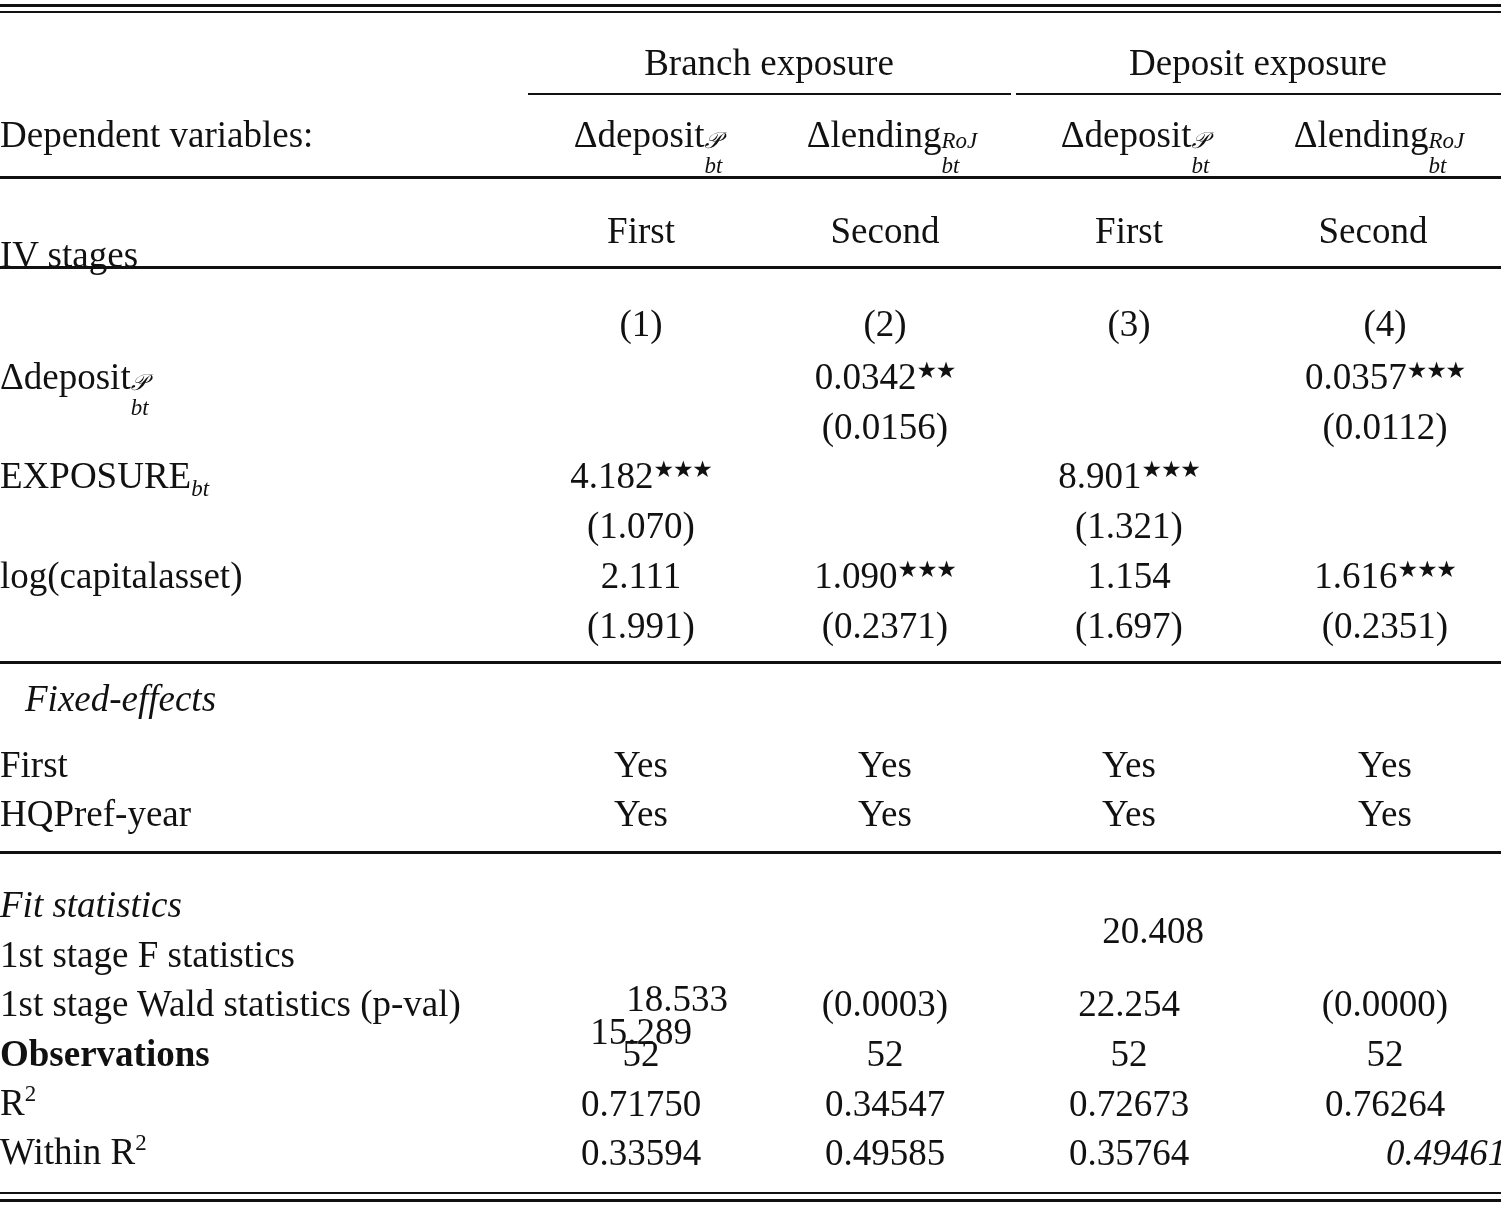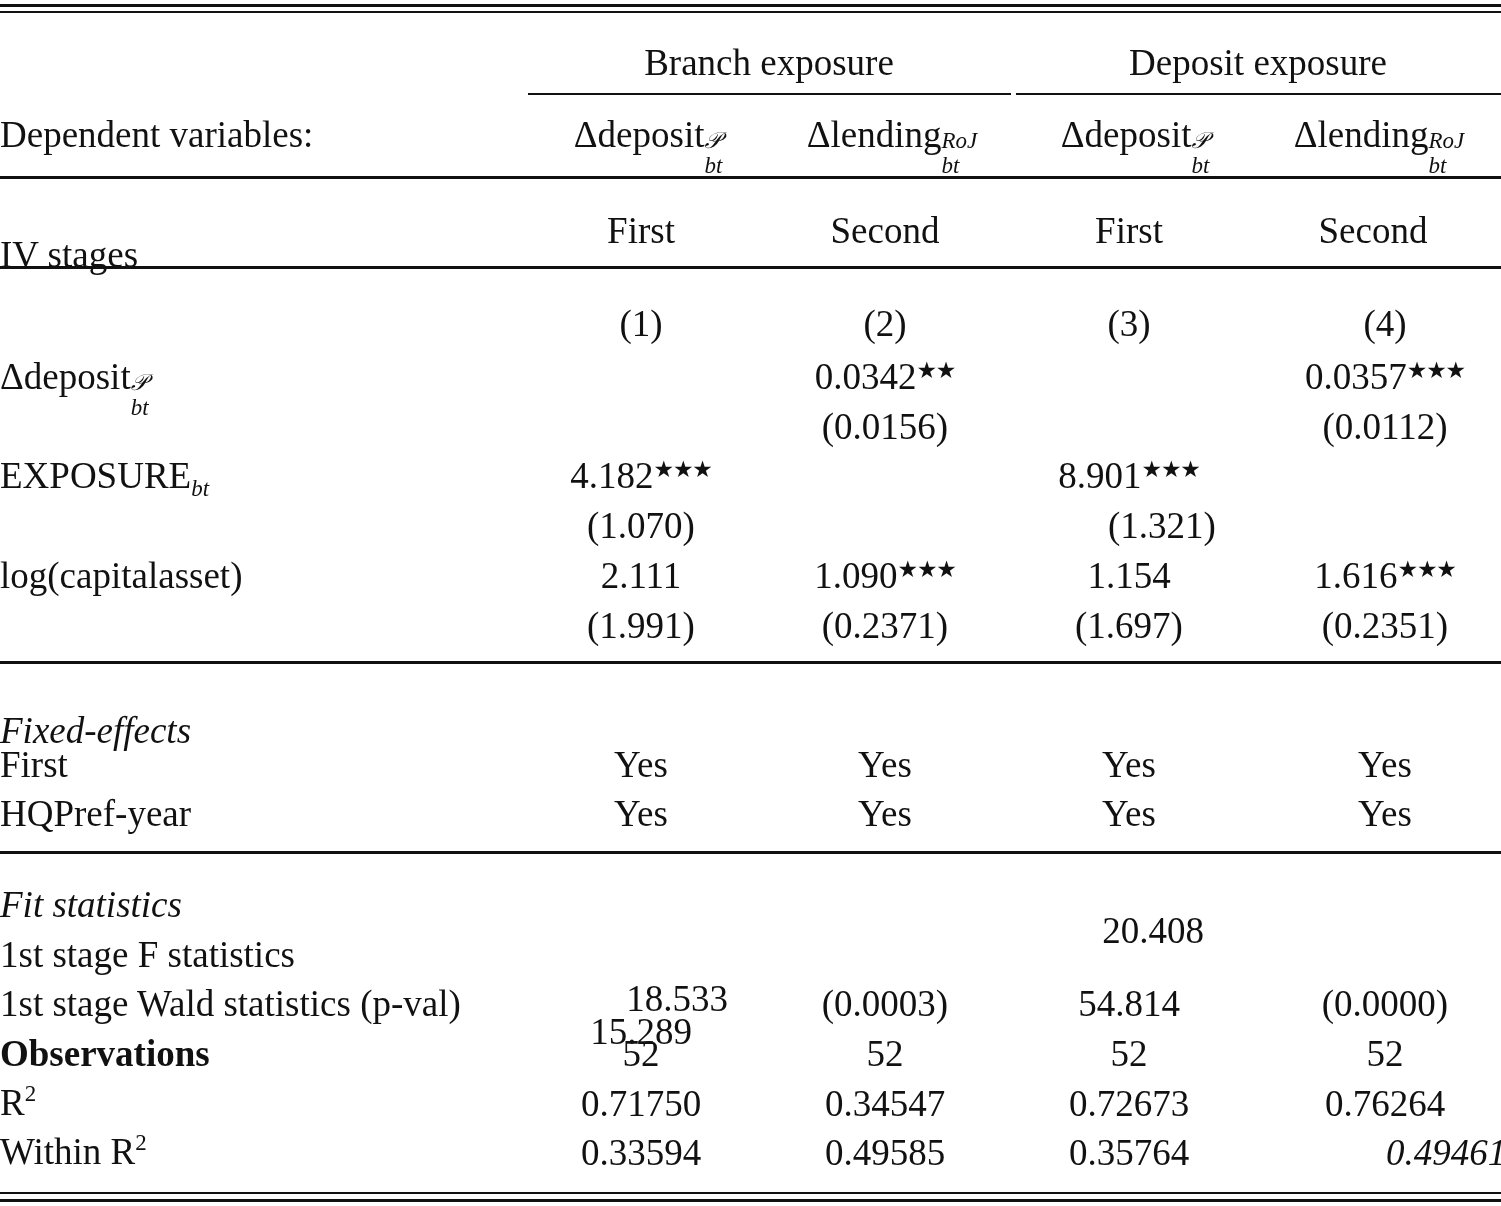--- a/index.html
+++ b/index.html
@@ -78,41 +78,41 @@
 <div class="abs lbl" style="top:457px;">
   <span>EXPOSURE</span><sub class="s">bt</sub>
 </div>
 <div class="abs c" style="left:641px;top:457px;">
   <span>4.182</span><span class="stars">★★★</span>
 </div>
 <div class="abs c" style="left:1129px;top:457px;">
   <span>8.901</span><span class="stars">★★★</span>
 </div>
 <div class="abs c" style="left:641px;top:507px;">(1.070)</div>
-<div class="abs c" style="left:1129px;top:507px;margin-left:33px;">(1.321)</div>
+<div class="abs c" style="left:1129px;top:507px;">(1.321)</div>
 
 <div class="abs lbl" style="top:557px;">log(capitalasset)</div>
 <div class="abs c" style="left:641px;top:557px;">
   <span>2.111</span>
 </div>
 <div class="abs c" style="left:885px;top:557px;">
   <span>1.090</span><span class="stars">★★★</span>
 </div>
 <div class="abs c" style="left:1129px;top:557px;">
   <span>1.154</span>
 </div>
 <div class="abs c" style="left:1385px;top:557px;">
   <span>1.616</span><span class="stars">★★★</span>
 </div>
 <div class="abs c" style="left:641px;top:607px;">(1.991)</div>
 <div class="abs c" style="left:885px;top:607px;">(0.2371)</div>
 <div class="abs c" style="left:1129px;top:607px;">(1.697)</div>
 <div class="abs c" style="left:1385px;top:607px;">(0.2351)</div>
 
-<div class="abs lbl it" style="top:712px;">Fixed-effects</div>
+<div class="abs lbl it" style="top:680px;padding-left:25px;">Fixed-effects</div>
 <div class="abs lbl" style="top:746px;">First</div>
 <div class="abs c" style="left:641px;top:746px;">Yes</div>
 <div class="abs c" style="left:885px;top:746px;">Yes</div>
 <div class="abs c" style="left:1129px;top:746px;">Yes</div>
 <div class="abs c" style="left:1385px;top:746px;">Yes</div>
 
 <div class="abs lbl" style="top:795px;">HQPref-year</div>
 <div class="abs c" style="left:641px;top:795px;">Yes</div>
 <div class="abs c" style="left:885px;top:795px;">Yes</div>
 <div class="abs c" style="left:1129px;top:795px;">Yes</div>
@@ -120,21 +120,21 @@
 
 <div class="abs lbl it" style="top:886px;">Fit statistics</div>
 
 <div class="abs lbl" style="top:936px;">1st stage F statistics</div>
 <div class="abs c" style="left:677px;top:936px;margin-top:44px;">18.533</div>
 <div class="abs c" style="left:1129px;top:912px;margin-left:24px;">20.408</div>
 
 <div class="abs lbl" style="top:985px;">1st stage Wald statistics (p-val)</div>
 <div class="abs c" style="left:641px;top:985px;margin-top:28px;">15.289</div>
 <div class="abs c" style="left:885px;top:985px;">(0.0003)</div>
-<div class="abs c" style="left:1129px;top:985px;">54.814</div>
+<div class="abs c" style="left:1129px;top:985px;">22.254</div>
 <div class="abs c" style="left:1385px;top:985px;">(0.0000)</div>
 
 <div class="abs lbl" style="top:1035px;font-weight:bold;">Observations</div>
 <div class="abs c" style="left:641px;top:1035px;">52</div>
 <div class="abs c" style="left:885px;top:1035px;">52</div>
 <div class="abs c" style="left:1129px;top:1035px;">52</div>
 <div class="abs c" style="left:1385px;top:1035px;">52</div>
 
 <div class="abs lbl" style="top:1083px;">
   <span>R</span><span class="r2">2</span>

